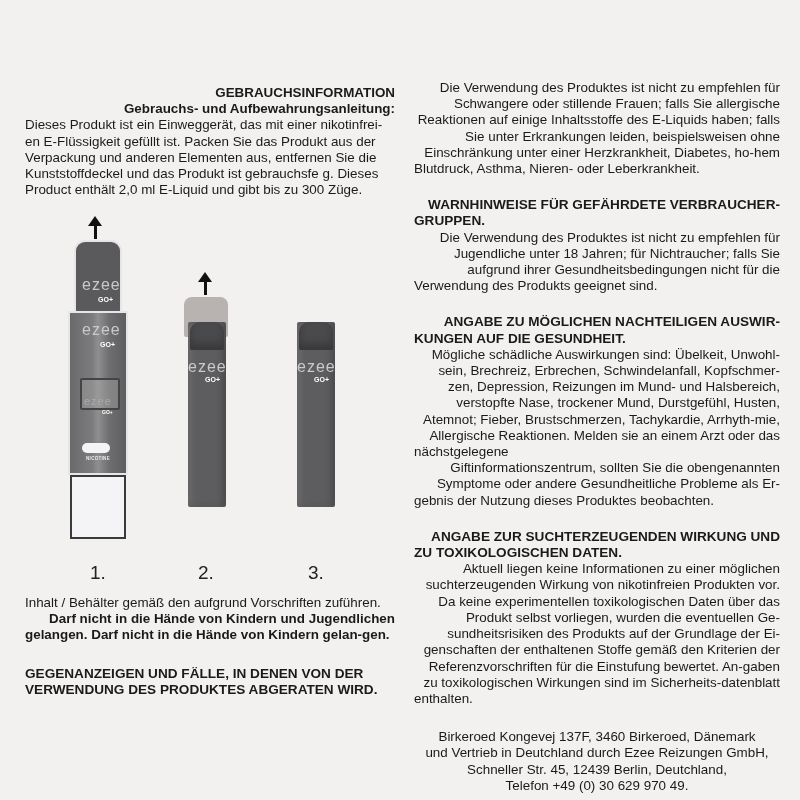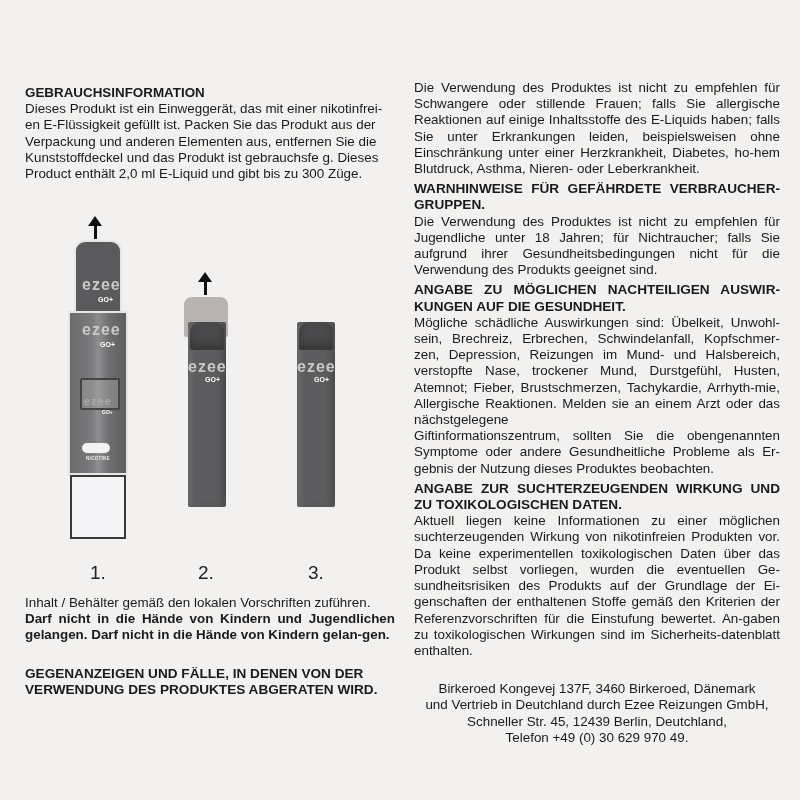--- a/index.html
+++ b/index.html
@@ -8,37 +8,37 @@
     background: #f2f1ef;
     font-family: "Liberation Sans", sans-serif;
     color: #1a1a1a;
   }
   .col { position: absolute; font-size: 13.4px; line-height: 16.2px; }
   .left { left: 25px; top: 85px; width: 370px; }
   .right { left: 414px; top: 80px; width: 366px; }
   .j { text-align: justify; text-align-last: left; hyphens: manual; }
   .h { font-weight: bold; }
   .h-big { font-weight: bold; font-size: 13.6px; }
-  p { margin: 0; }
-  .mt4 { margin-top: 4px; }
+  p { margin: 0; text-align: right; }
+  .mt4 { margin-top: 20px; }
   .mt6 { margin-top: 22px; }
   .center { text-align: center; }
 
   
   .illu { position: absolute; left: 60px; top: 210px; width: 320px; height: 380px; }
   .arrow { position: absolute; width: 14px; }
   .arrow .shaft { position: absolute; left: 6px; top: 8px; width: 3px; height: 15px; background: #111; }
   .arrow .head { position: absolute; left: 0; top: 0; width: 0; height: 0;
     border-left: 7.5px solid transparent; border-right: 7.5px solid transparent; border-bottom: 10px solid #111; }
 
   .device { position: absolute; background: #5d5d5f; border-radius: 2px;
     box-shadow: inset 4px 0 6px rgba(255,255,255,0.08), inset -4px 0 6px rgba(0,0,0,0.2); }
   .mouth { position: absolute; background: #4a4a4c; border-radius: 10px 10px 2px 2px;
     box-shadow: inset 0 -6px 8px rgba(0,0,0,0.25); }
-  .logo { position: absolute; color: #c9c9cb; font-size: 16px; letter-spacing: 1px; font-weight: 700; }
+  .logo { position: absolute; color: #c9c9cb; font-size: 16px; letter-spacing: 1px; font-weight: 400; }
   .logo2 { position: absolute; color: #fff; font-size: 7px; font-weight: bold; }
   .cap { position: absolute; background: #b8b2b0; border-radius: 8px 8px 2px 2px; }
 
   
   .pkg-cap { position: absolute; left: 16px; top: 32px; width: 44px; height: 70px; background: #5a5a5c;
     border-radius: 9px 9px 0 0; box-shadow: 0 0 0 2px #e6e6e6; }
   .pkg-body { position: absolute; left: 10px; top: 103px; width: 56px; height: 160px;
     background: linear-gradient(90deg, #6a6a6c 0%, #7c7c7e 40%, #8f8f91 50%, #6e6e70 70%, #5e5e60 100%);
     box-shadow: 0 0 0 2px #e6e6e6; }
   .pkg-window { position: absolute; left: 20px; top: 168px; width: 36px; height: 28px;
@@ -47,20 +47,21 @@
   .pkg-nic { position: absolute; left: 16px; top: 246px; width: 44px; text-align: center; color: #eee; font-size: 4.5px; font-weight: bold; letter-spacing: 0.3px; }
   .pkg-white { position: absolute; left: 10px; top: 265px; width: 52px; height: 60px; background: #f4f4f6; border: 2px solid #3a3a3a; }
 
   .num { position: absolute; font-size: 19px; color: #222; }
 </style>
 </head>
 <body>
 
 <div class="col left">
   <p class="h">GEBRAUCHSINFORMATION</p>
+  <p class="h">Gebrauchs- und Aufbewahrungsanleitung:</p>
   <div>
     <div>Dieses Produkt ist ein Einweggerät, das mit einer nikotinfrei-</div>
     <div>en E-Flüssigkeit gefüllt ist. Packen Sie das Produkt aus der</div>
     <div>Verpackung und anderen Elementen aus, entfernen Sie die</div>
     <div>Kunststoffdeckel und das Produkt ist gebrauchsfe g. Dieses</div>
     <div>Product enthält 2,0 ml E-Liquid und gibt bis zu 300 Züge.</div>
   </div>
 </div>
 
 <div class="illu">
@@ -97,21 +98,21 @@
   <div class="num" style="left:138px; top:352px;">2.</div>
 
   <div class="device" style="left:237px; top:112px; width:38px; height:185px;"></div>
   <div class="mouth" style="left:239px; top:112px; width:34px; height:28px;"></div>
   <span class="logo" style="left:237px; top:148px;">ezee</span>
   <span class="logo2" style="left:254px; top:166px;">GO+</span>
   <div class="num" style="left:248px; top:352px;">3.</div>
 </div>
 
 <div class="col j" style="left:25px; top:595px; width:370px;">
-  <p>Inhalt / Behälter gemäß den lokalen Vorschriften zuführen.</p>
+  <p>Inhalt / Behälter gemäß den aufgrund Vorschriften zuführen.</p>
   <p class="h">Darf nicht in die Hände von Kindern und Jugendlichen gelangen. Darf nicht in die Hände von Kindern gelan-gen.</p>
   <div class="mt6 h-big">
     <div>GEGENANZEIGEN UND FÄLLE, IN DENEN VON DER</div>
     <div>VERWENDUNG DES PRODUKTES ABGERATEN WIRD.</div>
   </div>
 </div>
 
 <div class="col right j">
   <p>Die Verwendung des Produktes ist nicht zu empfehlen für Schwangere oder stillende Frauen; falls Sie allergische Reaktionen auf einige Inhaltsstoffe des E-Liquids haben; falls Sie unter Erkrankungen leiden, beispielsweisen ohne Einschränkung unter einer Herzkrankheit, Diabetes, ho-hem Blutdruck, Asthma, Nieren- oder Leberkrankheit.</p>
   <p class="h-big mt4">WARNHINWEISE FÜR GEFÄHRDETE VERBRAUCHER-GRUPPEN.</p>

